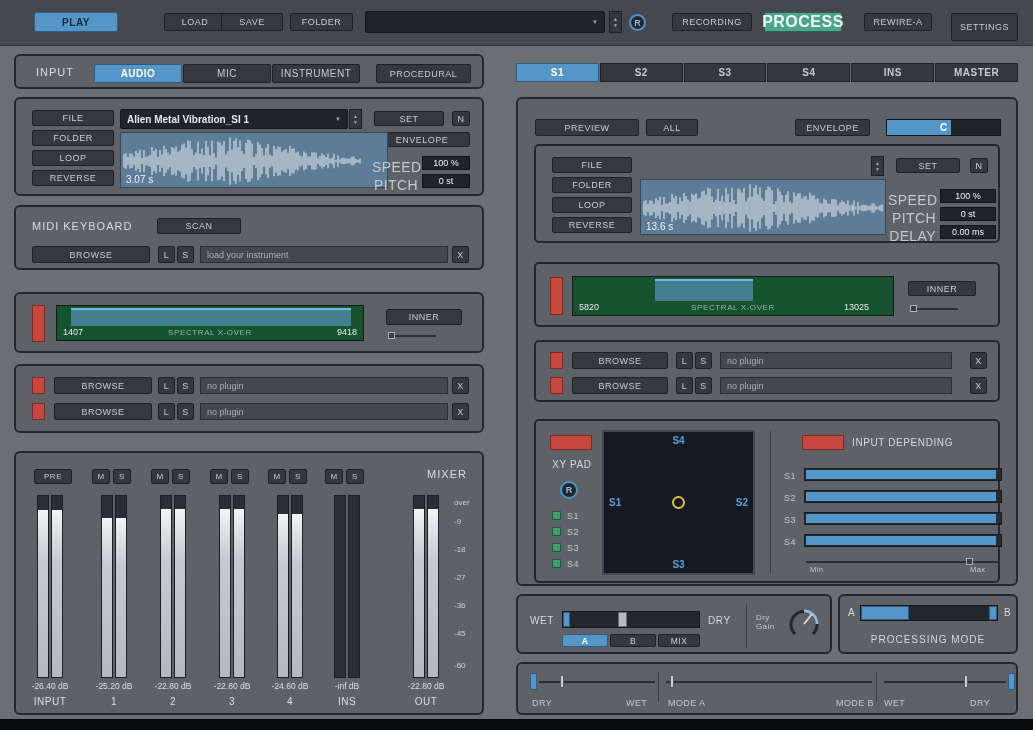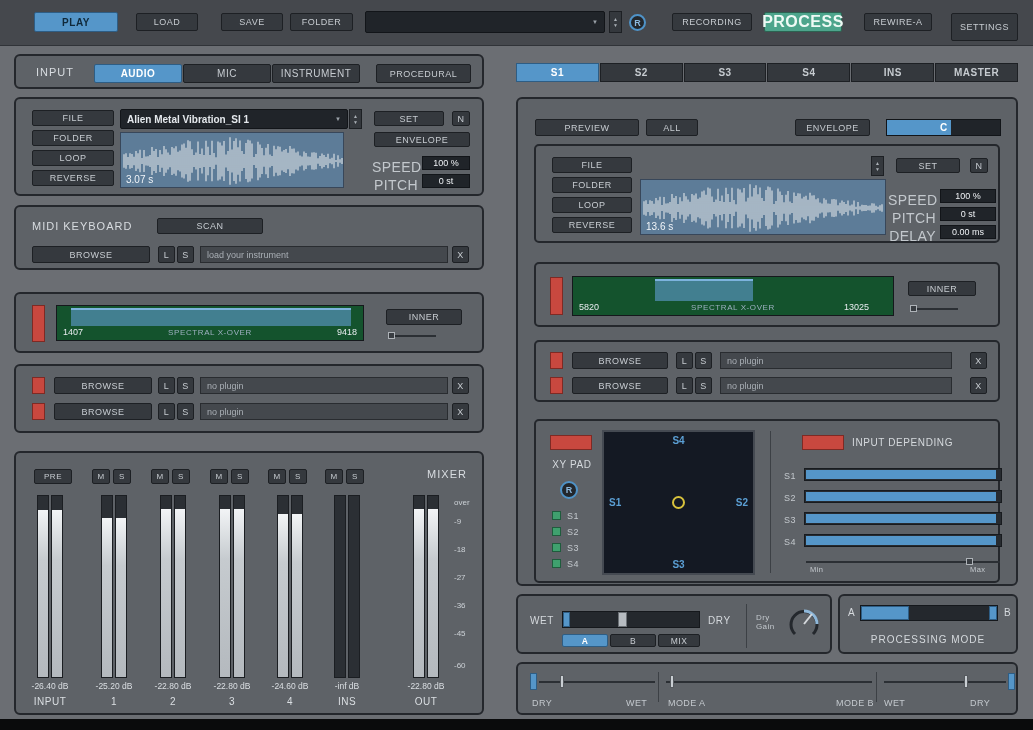--- a/index.html
+++ b/index.html
@@ -57,21 +57,21 @@
   .db-lbl{position:absolute;width:56px;text-align:center;color:#dbdfe3;font-size:8.5px;white-space:nowrap}
   .name-lbl{position:absolute;width:56px;text-align:center;color:#dbdfe3;font-size:10px;letter-spacing:.5px;white-space:nowrap}
 </style>
 </head>
 <body>
 
 <div id="app">
 
   <div id="topbar">
     <div class="btn btn-blue play" style="left:34px;top:12px;width:84px;height:20px;font-size:10px">PLAY</div>
-    <div class="btn" style="left:136px;top:13px;width:62px;height:18px">LOAD</div>
+    <div class="btn" style="left:164px;top:13px;width:62px;height:18px">LOAD</div>
     <div class="btn" style="left:221px;top:13px;width:62px;height:18px">SAVE</div>
     <div class="btn" style="left:290px;top:13px;width:63px;height:18px">FOLDER</div>
     <div class="dd" style="left:365px;top:11px;width:240px;height:22px">
       <span></span>
       <span class="caret">▼</span>
     </div>
     <div class="stepper" style="left:609px;top:11px;width:13px;height:22px">
       <span>▲</span>
       <span>▼</span>
     </div>
@@ -99,35 +99,35 @@
       <span>Alien Metal Vibration_SI 1</span>
       <span class="caret">▼</span>
     </div>
     <div class="stepper" style="left:333px;top:10px;width:13px;height:20px">
       <span>▲</span>
       <span>▼</span>
     </div>
     <div class="btn" style="left:358px;top:12px;width:70px;height:15px">SET</div>
     <div class="btn" style="left:436px;top:12px;width:18px;height:15px">N</div>
     <div class="btn" style="left:358px;top:33px;width:96px;height:15px">ENVELOPE</div>
-    <div class="wave" style="left:104px;top:33px;width:224px;height:56px">
+    <div class="wave" style="left:104px;top:33px;width:268px;height:56px">
       <svg width="244" height="56">
           <path d="M3 21.3 V34.7 M5 20.2 V35.8 M7 24.0 V32.0 M9 20.3 V35.7 M11 21.0 V35.0 M13 23.8 V32.2 M15 18.1 V37.9 M17 20.3 V35.7 M19 16.7 V39.3 M21 25.1 V30.9 M23 17.0 V39.0 M25 23.4 V32.6 M27 23.3 V32.7 M29 22.1 V33.9 M31 14.0 V42.0 M33 18.0 V38.0 M35 16.1 V39.9 M37 24.1 V31.9 M39 17.1 V38.9 M41 21.3 V34.7 M43 13.0 V43.0 M45 16.2 V39.8 M47 19.4 V36.6 M49 21.7 V34.3 M51 14.0 V42.0 M53 15.3 V40.7 M55 13.3 V42.7 M57 18.8 V37.2 M59 17.6 V38.4 M61 11.4 V44.6 M63 10.4 V45.6 M65 14.7 V41.3 M67 7.3 V48.7 M69 8.3 V47.7 M71 16.3 V39.7 M73 22.0 V34.0 M75 19.4 V36.6 M77 8.6 V47.4 M79 21.1 V34.9 M81 15.4 V40.6 M83 22.0 V34.0 M85 7.7 V48.3 M87 13.8 V42.2 M89 22.0 V34.0 M91 7.7 V48.3 M93 19.9 V36.1 M95 24.2 V31.8 M97 8.5 V47.5 M99 9.4 V46.6 M101 12.6 V43.4 M103 8.1 V47.9 M105 21.6 V34.4 M107 17.9 V38.1 M109 4.3 V51.7 M111 16.4 V39.6 M113 8.1 V47.9 M115 5.2 V50.8 M117 14.3 V41.7 M119 7.5 V48.5 M121 17.9 V38.1 M123 21.0 V35.0 M125 10.1 V45.9 M127 6.7 V49.3 M129 7.4 V48.6 M131 10.5 V45.5 M133 24.0 V32.0 M135 21.0 V35.0 M137 8.7 V47.3 M139 11.6 V44.4 M141 15.1 V40.9 M143 22.2 V33.8 M145 14.8 V41.2 M147 11.1 V44.9 M149 21.4 V34.6 M151 23.1 V32.9 M153 12.7 V43.3 M155 16.2 V39.8 M157 13.3 V42.7 M159 13.8 V42.2 M161 18.6 V37.4 M163 17.0 V39.0 M165 16.0 V40.0 M167 19.8 V36.2 M169 12.9 V43.1 M171 15.8 V40.2 M173 15.6 V40.4 M175 19.4 V36.6 M177 18.5 V37.5 M179 22.6 V33.4 M181 23.6 V32.4 M183 18.4 V37.6 M185 19.9 V36.1 M187 23.6 V32.4 M189 23.8 V32.2 M191 19.5 V36.5 M193 19.3 V36.7 M195 19.7 V36.3 M197 25.3 V30.7 M199 22.9 V33.1 M201 20.6 V35.4 M203 22.1 V33.9 M205 24.0 V32.0 M207 20.8 V35.2 M209 25.7 V30.3 M211 24.7 V31.3 M213 20.8 V35.2 M215 26.9 V29.1 M217 22.3 V33.7 M219 26.3 V29.7 M221 24.9 V31.1 M223 25.1 V30.9 M225 25.2 V30.8 M227 25.8 V30.2 M229 25.6 V30.4 M231 23.5 V32.5 M233 23.8 V32.2 M235 25.9 V30.1 M237 26.8 V29.2 M239 25.5 V30.5 " stroke="#cdd5dc" stroke-width="1.3" fill="none"></path>
         </svg>
       <span class="dur">3.07 s</span>
     </div>
     <div class="small-lbl" style="left:356px;top:60px;width:46px;text-align:right">SPEED</div>
     <div class="val" style="left:406px;top:57px;width:48px;height:14px">100 %</div>
     <div class="small-lbl" style="left:356px;top:78px;width:46px;text-align:right">PITCH</div>
     <div class="val" style="left:406px;top:75px;width:48px;height:14px">0 st</div>
   </div>
 
   <div class="panel" style="left:14px;top:205px;width:470px;height:65px">
     <div class="lbl-lg" style="left:16px;top:13px">MIDI KEYBOARD</div>
-    <div class="btn" style="left:141px;top:11px;width:106px;height:16px">SCAN</div>
+    <div class="btn" style="left:141px;top:11px;width:84px;height:16px">SCAN</div>
     <div class="btn" style="left:16px;top:39px;width:118px;height:17px">BROWSE</div>
     <div class="btn" style="left:142px;top:39px;width:17px;height:17px">L</div>
     <div class="btn" style="left:161px;top:39px;width:17px;height:17px">S</div>
     <div class="slot" style="left:184px;top:39px;width:248px;height:17px">load your instrument</div>
     <div class="btn" style="left:436px;top:39px;width:17px;height:17px">X</div>
   </div>
 
   <div class="panel" style="left:14px;top:292px;width:470px;height:61px">
     <div class="red-v" style="left:16px;top:11px;width:13px;height:37px"></div>
     <div class="xo-track" style="left:40px;top:11px;width:308px;height:36px">

